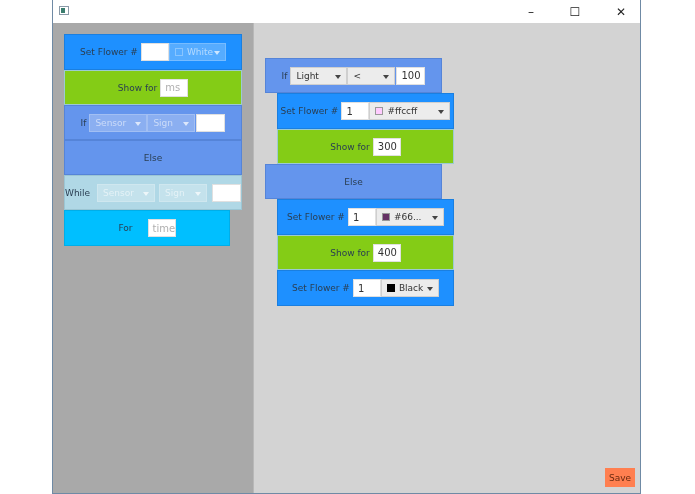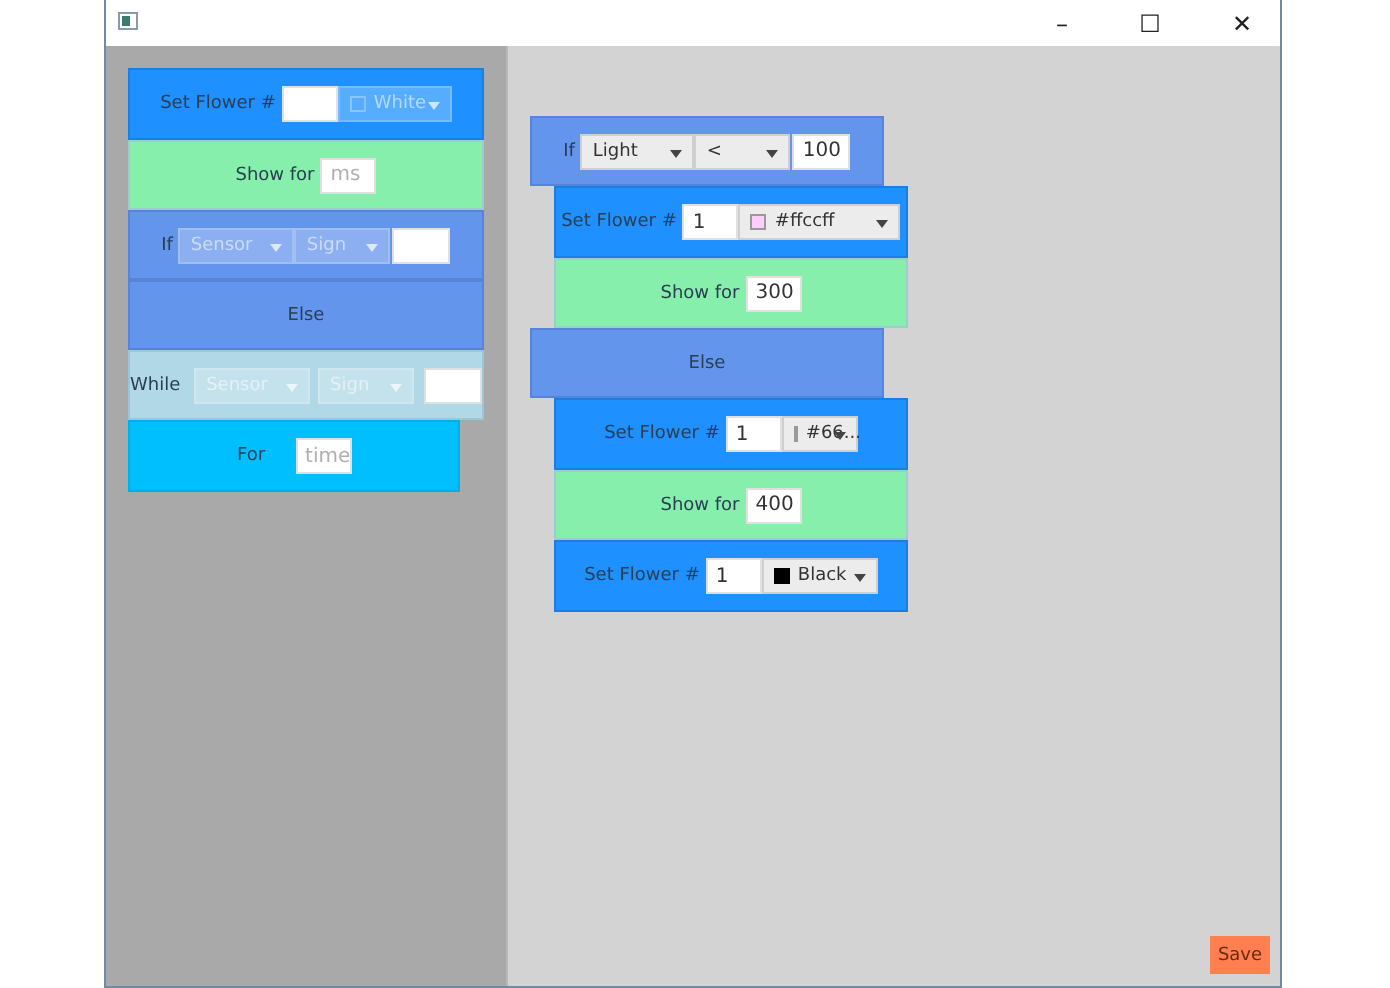--- a/index.html
+++ b/index.html
@@ -12,21 +12,21 @@
   .app-icon::before { content:""; position:absolute; left:1px; top:1px; width:4px; height:5px; background:#3a7d6e; }
   .wbtn { position:absolute; top:0; width:34px; height:23px; display:flex; align-items:center; justify-content:center;
           font-size:12px; color:#222; cursor:pointer; }
   .content { position:absolute; left:0; top:23px; width:587px; height:470px; }
   .palette { position:absolute; left:0; top:0; width:200px; height:470px; background:#a9a9a9; border-right:1px solid #b8b8b8; }
   .canvas { position:absolute; left:201px; top:0; width:386px; height:470px; background:#d3d3d3; }
 
   .block { position:absolute; display:flex; align-items:center; justify-content:center; box-sizing:border-box;
            font-size:9px; color:#2a3e52; }
   .b-set { background:#1e90ff; border:1px solid #1a7fe0; }
-  .b-show { background:#86efac; border:1px solid #9ccbd2; }
+  .b-show { background:#84cc16; border:1px solid #9ccbd2; }
   .b-if { background:#6495ed; border:1px solid #5584d8; }
   .b-else { background:#6495ed; border:1px solid #5584d8; }
   .b-while { background:#b0d8e6; border:1px solid #9cc6d4;justify-content:space-between; }
   .b-for { background:#00bfff; border:1px solid #00aee8; }
   .b-loop { background:#f08080; border:1px solid #e07070; }
 
   .lbl { margin-right:3px; white-space:nowrap; }
   .tf { width:28px; height:18px; background:#fff; border:1px solid #e0e0e0; box-sizing:border-box;
         font-size:10px; color:#333; padding:0 4px; display:flex; align-items:center; }
   .tf.ph { color:#b0b0b0; }
@@ -124,21 +124,21 @@
       <div class="block b-show" style="left:23px;top:106px;width:177px;height:35px;">
         <span class="lbl">Show for</span>
         <span class="tf">300</span>
       </div>
       <div class="block b-else" style="left:11px;top:141px;width:177px;height:35px;">
         <span>Else</span>
       </div>
       <div class="block b-set" style="left:23px;top:176px;width:177px;height:36px;">
         <span class="lbl">Set Flower #</span>
         <span class="tf">1</span>
-        <span class="combo" style="width:38px">
+        <span class="combo" style="width:68px">
           <span class="swatch" style="background:#663366"></span>
           <span>#66...</span>
           <span class="arrow"></span>
         </span>
       </div>
       <div class="block b-show" style="left:23px;top:212px;width:177px;height:35px;">
         <span class="lbl">Show for</span>
         <span class="tf">400</span>
       </div>
       <div class="block b-set" style="left:23px;top:247px;width:177px;height:36px;">

